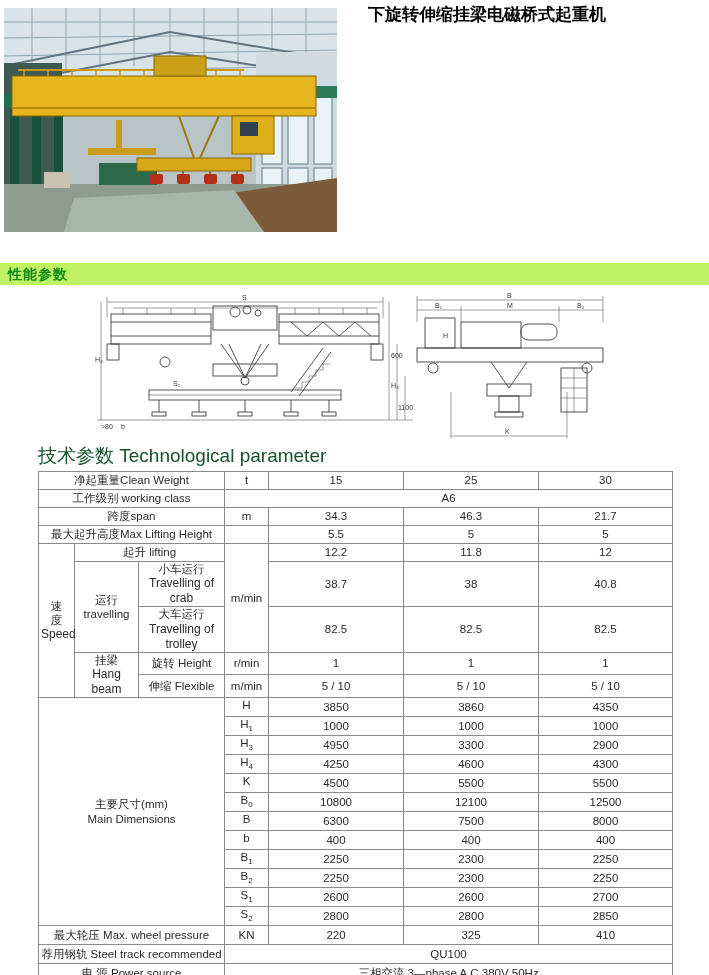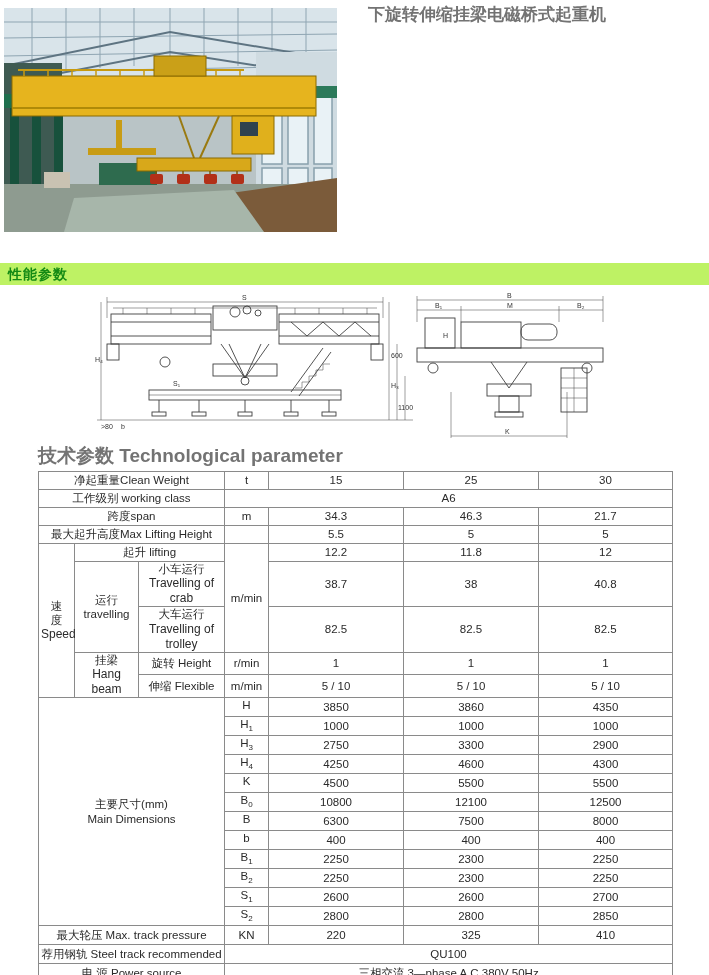--- a/index.html
+++ b/index.html
@@ -5,29 +5,29 @@
   html,body{margin:0;padding:0;}
   body{
     width:709px;height:975px;background:#ffffff;position:relative;
     font-family:"Liberation Sans","DejaVu Sans",sans-serif;
     -webkit-font-smoothing:antialiased;
   }
   .page{position:absolute;inset:0;}
   
   .photo{position:absolute;left:4px;top:8px;width:333px;height:224px;overflow:hidden;}
   
-  .title{position:absolute;left:368px;top:3px;margin:0;font-size:17px;font-weight:bold;color:#737373;white-space:nowrap;}
+  .title{position:absolute;left:368px;top:3px;margin:0;font-size:17px;font-weight:bold;color:#000000;white-space:nowrap;}
   .intro{position:absolute;left:351px;top:26px;width:354px;margin:0;font-size:12.3px;line-height:20px;color:#0a0a0a;text-align:justify;text-indent:2em;}
   
   .section-bar{position:absolute;left:0;top:263px;width:709px;height:22px;background:#bef264;}
   .section-bar span{display:inline-block;margin-left:8px;line-height:22px;font-size:14px;font-weight:bold;color:#148a14;letter-spacing:1px;}
   
   .drawing{position:absolute;left:95px;top:292px;width:520px;height:154px;}
   
-  .table-heading{position:absolute;left:38px;top:443px;margin:0;font-size:19px;font-weight:bold;color:#737373;}
+  .table-heading{position:absolute;left:38px;top:443px;margin:0;font-size:19px;font-weight:normal;color:#14532d;}
   
   .spec-table{position:absolute;left:38px;top:471px;width:634px;border-collapse:collapse;table-layout:fixed;font-size:11.5px;color:#2a2a2a;border-radius:28px;}
   .spec-table td{border:1px solid #8a8a8a;text-align:center;vertical-align:middle;padding:0 2px;line-height:1.25;}
   .blk{display:block;}
   .en{font-size:12px;}
   .h18{height:18px}.h19{height:19px}.h20{height:20px}.h26{height:26px}
   sub{font-size:8px;}
   .footer-note{position:absolute;top:948px;right:8px;margin:0;font-size:12.5px;font-weight:bold;color:#000;}
 </style>
 </head>
@@ -354,21 +354,21 @@
         <td>4350</td>
       </tr>
       <tr class="h19">
         <td><span>H</span><sub>1</sub></td>
         <td>1000</td>
         <td>1000</td>
         <td>1000</td>
       </tr>
       <tr class="h19">
         <td><span>H</span><sub>3</sub></td>
-        <td>2750</td>
+        <td>4950</td>
         <td>3300</td>
         <td>2900</td>
       </tr>
       <tr class="h19">
         <td><span>H</span><sub>4</sub></td>
         <td>4250</td>
         <td>4600</td>
         <td>4300</td>
       </tr>
       <tr class="h19">
@@ -414,21 +414,21 @@
         <td>2700</td>
       </tr>
       <tr class="h19">
         <td><span>S</span><sub>2</sub></td>
         <td>2800</td>
         <td>2800</td>
         <td>2850</td>
       </tr>
 
       <tr class="h19">
-        <td colspan="3">最大轮压 Max.  track pressure</td>
+        <td colspan="3">最大轮压 Max.  wheel pressure</td>
         <td>KN</td>
         <td>220</td>
         <td>325</td>
         <td>410</td>
       </tr>
       <tr class="h19">
         <td colspan="3">荐用钢轨 Steel track recommended</td>
         <td colspan="4">QU100</td>
       </tr>
       <tr class="h19">

